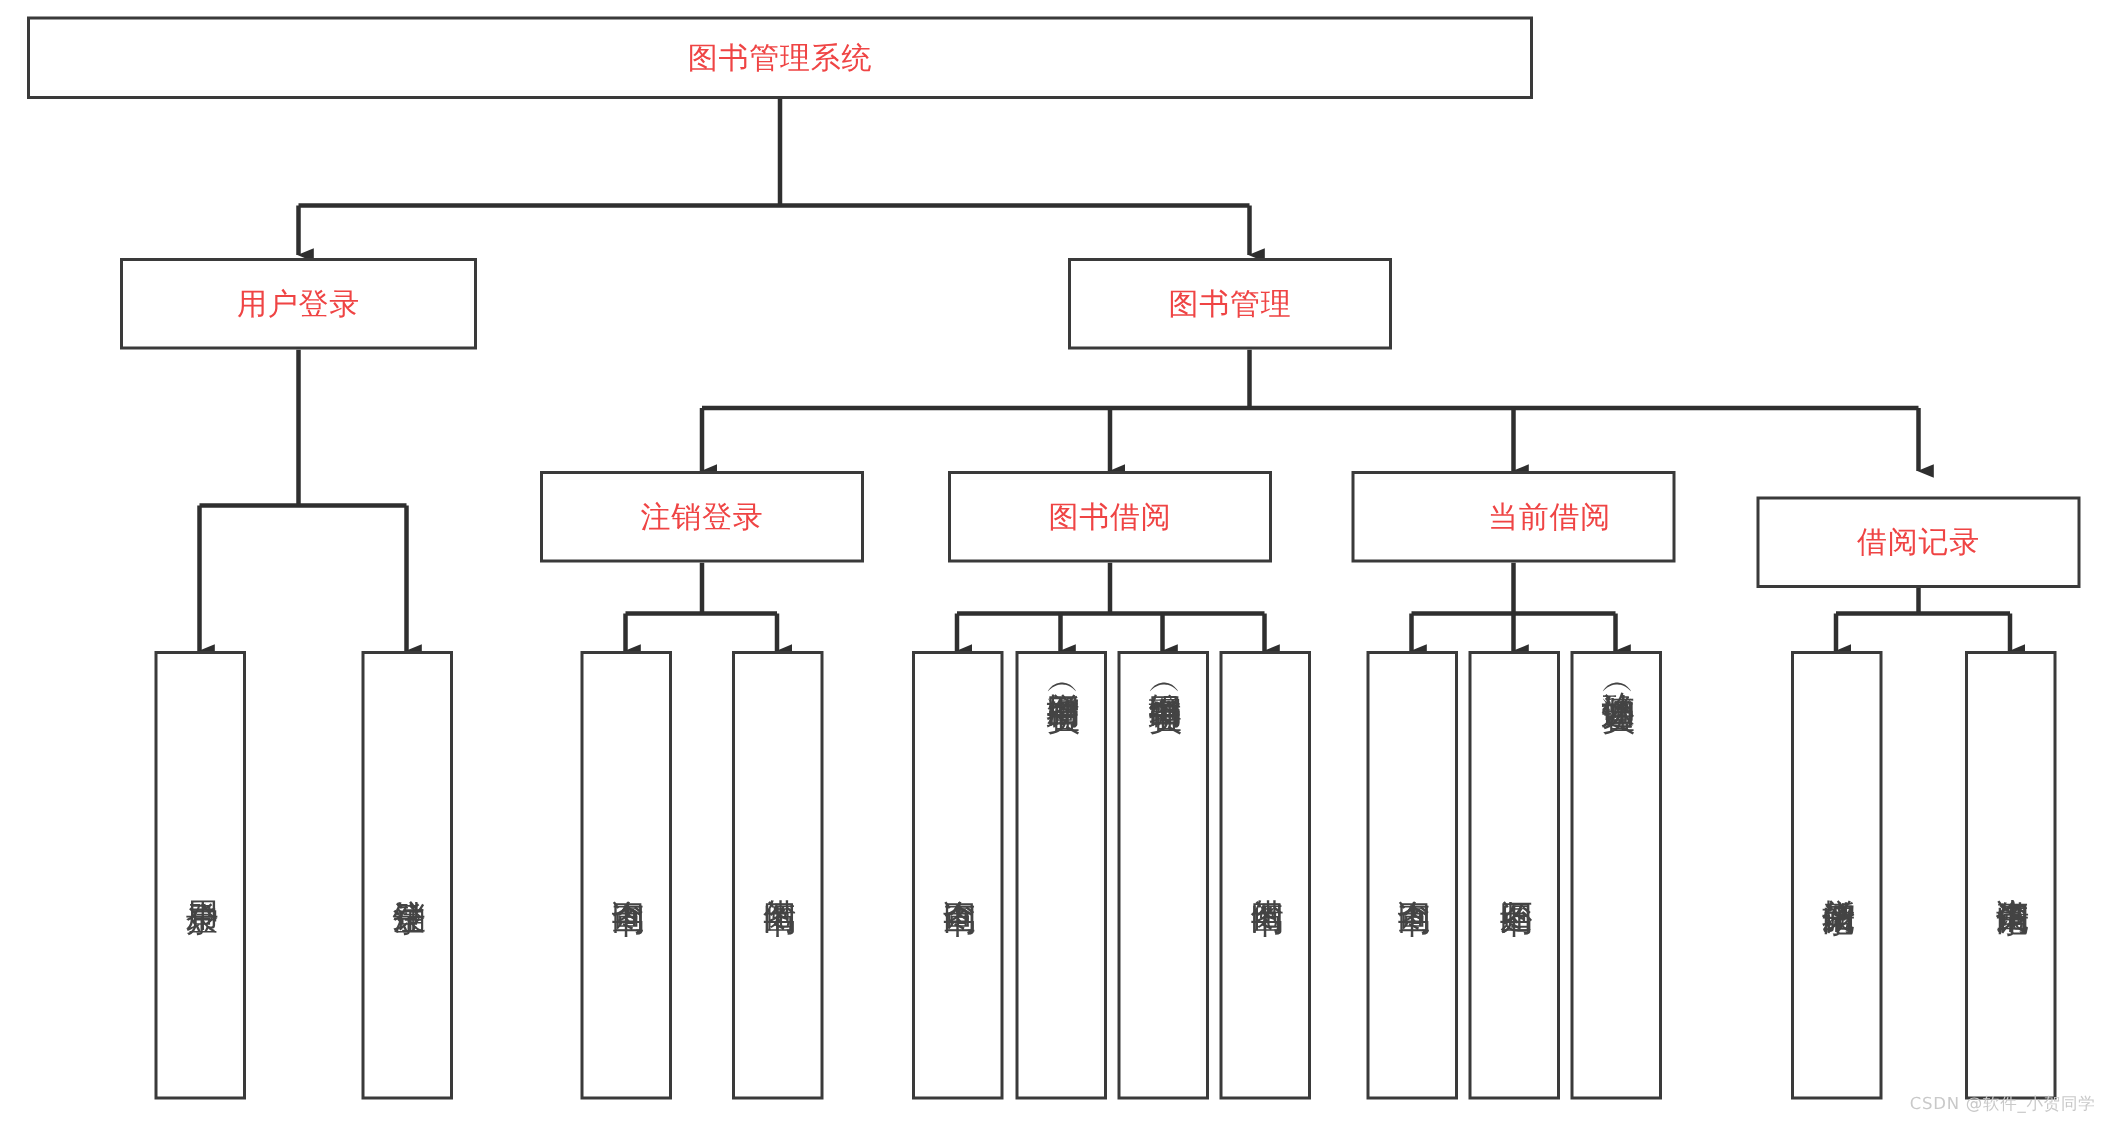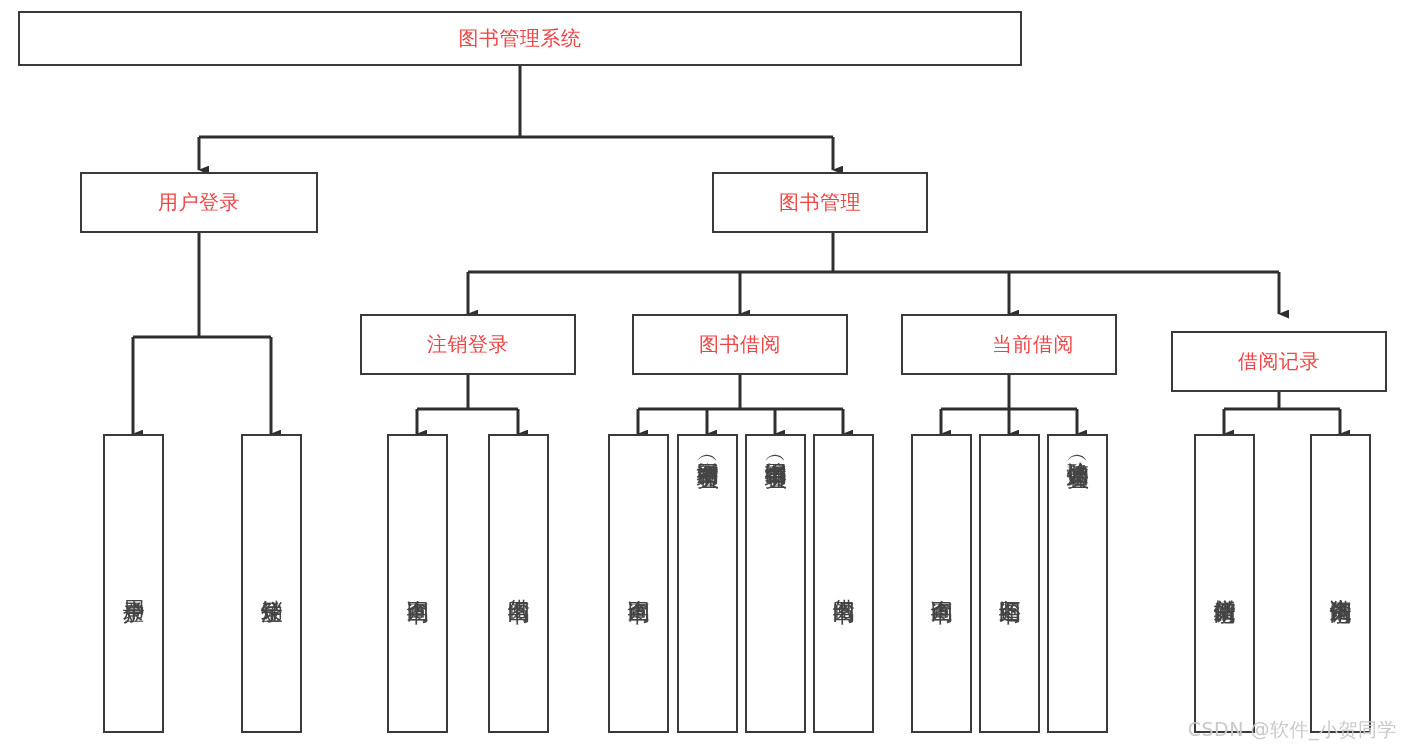--- a/index.html
+++ b/index.html
@@ -56,21 +56,21 @@
     writing-mode: vertical-rl;
     text-orientation: upright;
     white-space: nowrap;
     letter-spacing: 1px;
   }
   .watermark {
     position: absolute;
     right: 8px;
     bottom: 4px;
     color: #c9c9c9;
-    font-size: 19px;
+    font-size: 11px;
     letter-spacing: 0.5px;
     z-index: 5;
     white-space: nowrap;
   }
 </style>
 </head>
 <body>
 
 <div id="canvas">
 

